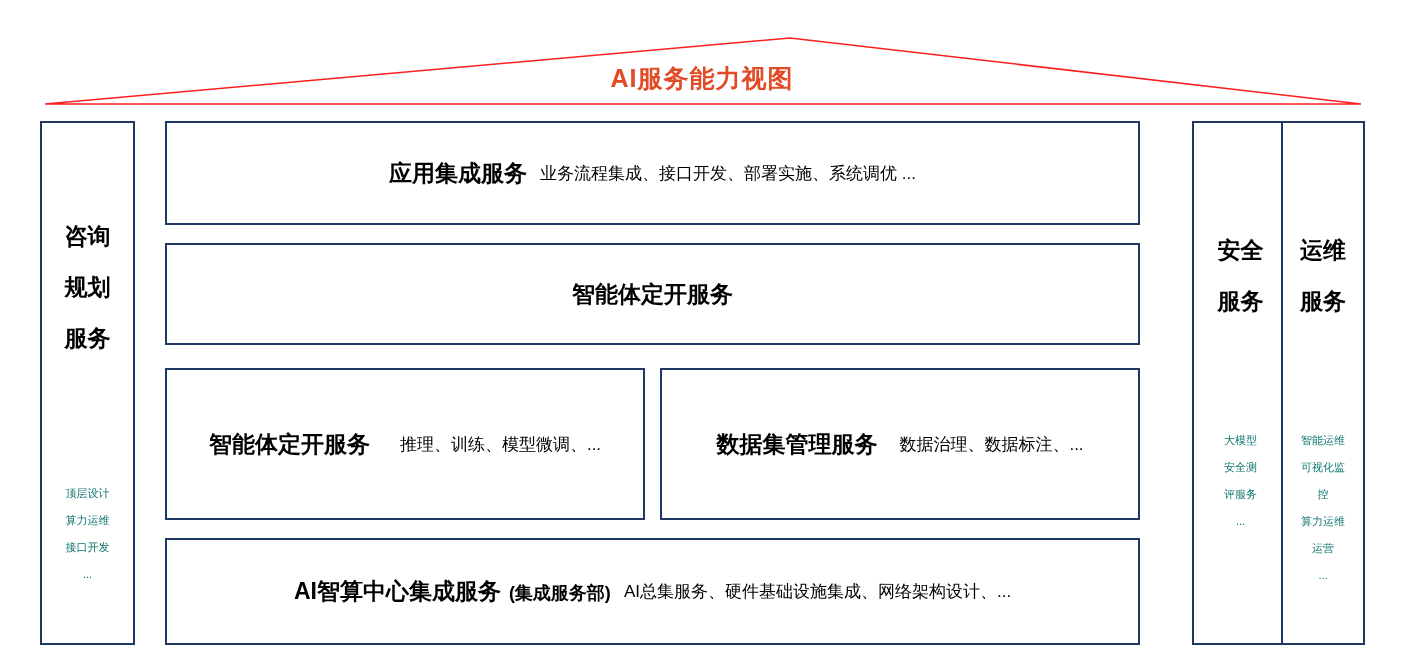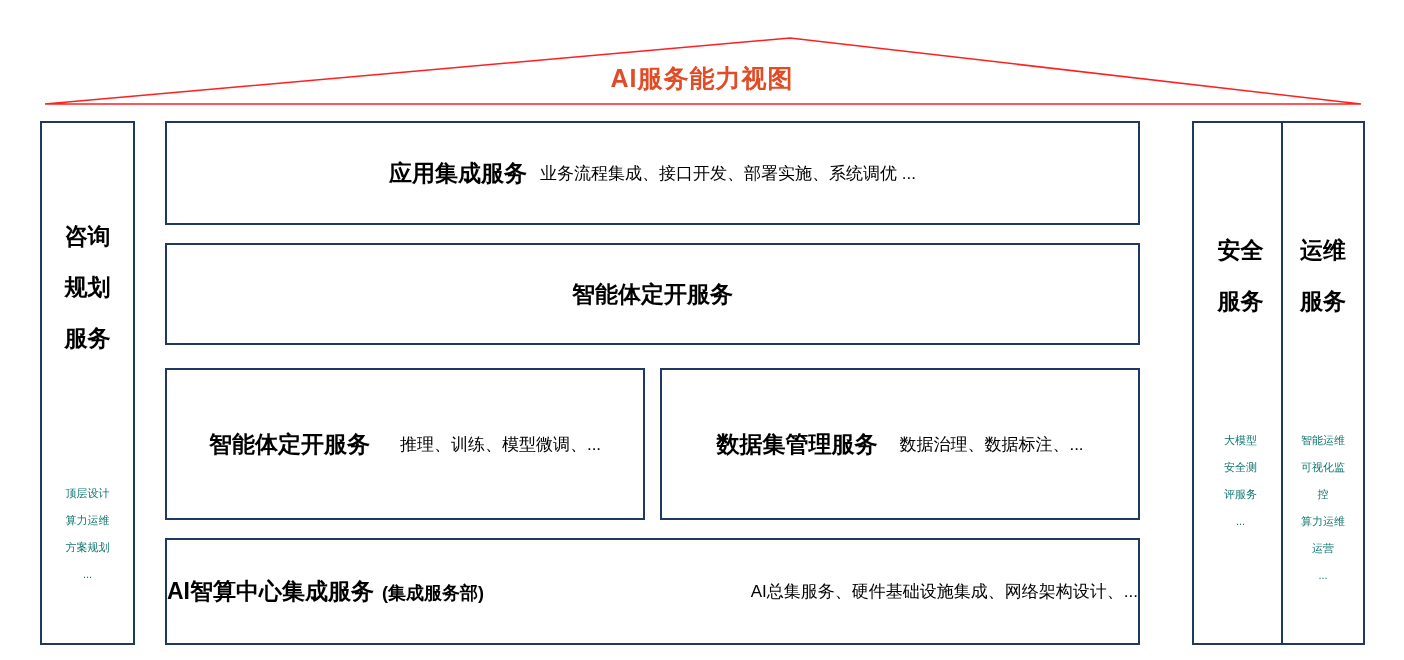--- a/index.html
+++ b/index.html
@@ -35,21 +35,21 @@
     position:absolute; background:#fff; border:2px solid #203864;
     display:flex; flex-direction:row; align-items:center; justify-content:center;
     text-align:center;
   }
   .hbox-title { font-size:23px; font-weight:bold; }
   .hbox-sub   { font-size:17px; }
   .box-app     { left:165px; top:121px; width:975px; height:104px; gap:13px; }
   .box-agent   { left:165px; top:243px; width:975px; height:102px; gap:13px; }
   .box-model   { left:165px; top:368px; width:480px; height:152px; gap:30px; }
   .box-dataset { left:660px; top:368px; width:480px; height:152px; gap:22px; }
-  .box-center  { left:165px; top:538px; width:975px; height:107px; gap:13px;justify-content:space-between; }
+  .box-center  { left:165px; top:538px; width:975px; height:107px; gap:13px; }
   .title-row { display:flex; align-items:baseline; justify-content:center; gap:8px; }
   .title-note { font-size:18px; font-weight:bold; }
 </style>
 </head>
 <body>
 
 <svg class="roof-svg" width="1404" height="112">
   <polygon points="45,104 790,38 1361,104" fill="none" stroke="#ff1f1f" stroke-width="1.5"></polygon>
 </svg>
 
@@ -57,21 +57,21 @@
 
 <div class="vcol col-consult">
   <div class="vcol-title">
     <div>咨询</div>
     <div>规划</div>
     <div>服务</div>
   </div>
   <div class="vcol-sub">
     <div>顶层设计</div>
     <div>算力运维</div>
-    <div>方案规划</div>
+    <div>接口开发</div>
     <div>...</div>
   </div>
 </div>
 
 <div class="hbox box-app">
   <div class="hbox-title">应用集成服务</div>
   <div class="hbox-sub">业务流程集成、接口开发、部署实施、系统调优 ...</div>
 </div>
 
 <div class="hbox box-agent">

